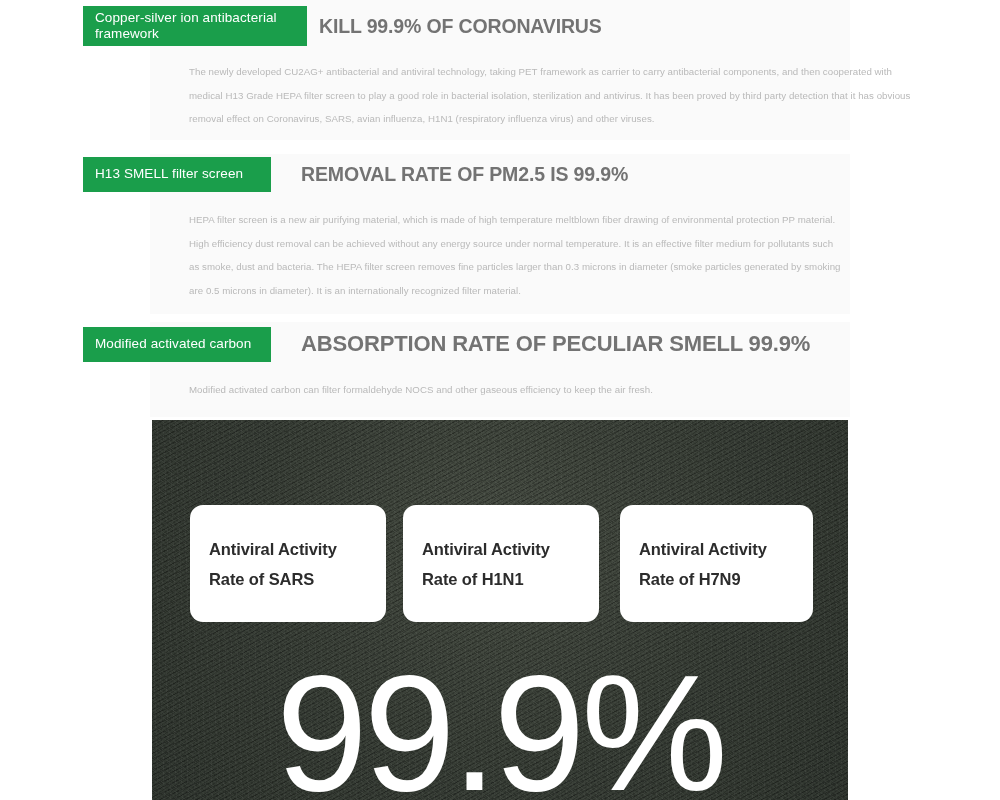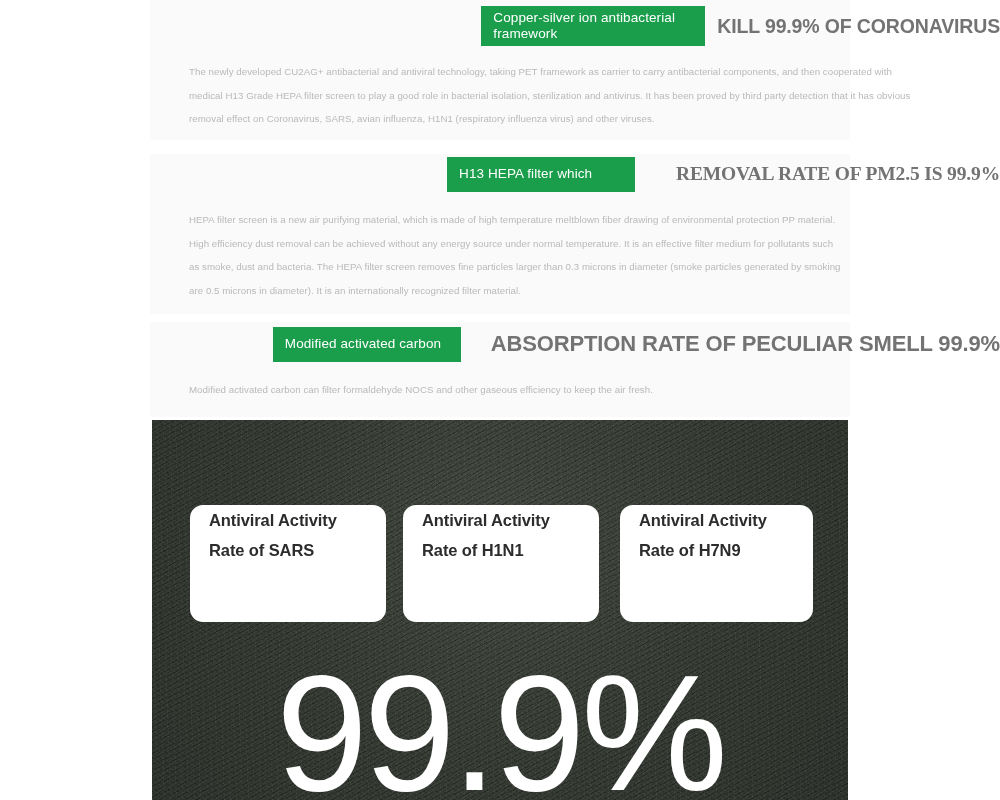--- a/index.html
+++ b/index.html
@@ -44,21 +44,20 @@
     width: 700px;
     background: #fafafa;
   }
 
   .head-row {
     position: relative;
     display: flex;
     align-items: center;
     padding-left: 83px;
     height: 48px;
-    justify-content: flex-end;
   }
 
   .tag {
     background: #1a9e4b;
     color: #ffffff;
     font-size: 13.5px;
     line-height: 16px;
     font-weight: 400;
     padding: 7px 12px 8px 12px;
     letter-spacing: 0.1px;
@@ -73,21 +72,21 @@
 
   .headline {
     color: #737373;
     font-weight: bold;
     font-size: 19.5px;
     letter-spacing: -0.15px;
     white-space: nowrap;
   }
 
   .headline.h1 { margin-left: 12px; font-size: 19.5px; }
-  .headline.h2 { margin-left: 41px; font-size: 19.5px; font-family: Liberation Serif, serif; }
+  .headline.h2 { margin-left: 30px; font-size: 19.5px; }
   .headline.h3 { margin-left: 30px; font-size: 22px; }
 
   .body-copy {
     position: relative;
     padding-left: 189px;
     padding-right: 79px;
     color: #b9b9b9;
     font-size: 9.7px;
     line-height: 23.5px;
     letter-spacing: 0.05px;
@@ -134,20 +133,21 @@
     left: 0; top: 0;
     width: 696px;
   }
 
   .card {
     position: absolute;
     background: #ffffff;
     border-radius: 13px;
     display: flex;
     flex-direction: column;
+    justify-content: center;
     padding-left: 19px;
   }
 
   .card .line {
     color: #2c2c2c;
     font-size: 16.5px;
     font-weight: bold;
     line-height: 30px;
     letter-spacing: -0.1px;
     white-space: nowrap;
@@ -185,21 +185,21 @@
         <div class="headline h1">KILL 99.9% OF CORONAVIRUS</div>
       </div>
       <div class="body-copy" style="padding-top:8px;">
         <p>The newly developed CU2AG+ antibacterial and antiviral technology, taking PET framework as carrier to carry antibacterial components, and then cooperated with medical H13 Grade HEPA filter screen to play a good role in bacterial isolation, sterilization and antivirus. It has been proved by third party detection that it has obvious removal effect on Coronavirus, SARS, avian influenza, H1N1 (respiratory influenza virus) and other viruses.</p>
       </div>
     </div>
 
     <div class="feature-block b2">
       <div class="band-bg" style="top:6px;height:160px;"></div>
       <div class="head-row" style="height:52px;">
-        <div class="tag t2">H13 HEPA filter which</div>
+        <div class="tag t2">H13 SMELL filter screen</div>
         <div class="headline h2">REMOVAL RATE OF PM2.5 IS 99.9%</div>
       </div>
       <div class="body-copy" style="padding-top:8px;padding-right:158px;">
         <p>HEPA filter screen is a new air purifying material, which is made of high temperature meltblown fiber drawing of environmental protection PP material. High efficiency dust removal can be achieved without any energy source under normal temperature. It is an effective filter medium for pollutants such as smoke, dust and bacteria. The HEPA filter screen removes fine particles larger than 0.3 microns in diameter (smoke particles generated by smoking are 0.5 microns in diameter). It is an internationally recognized filter material.</p>
       </div>
     </div>
 
     <div class="feature-block b3">
       <div class="band-bg" style="top:4px;height:95px;"></div>
       <div class="head-row" style="height:52px;">

